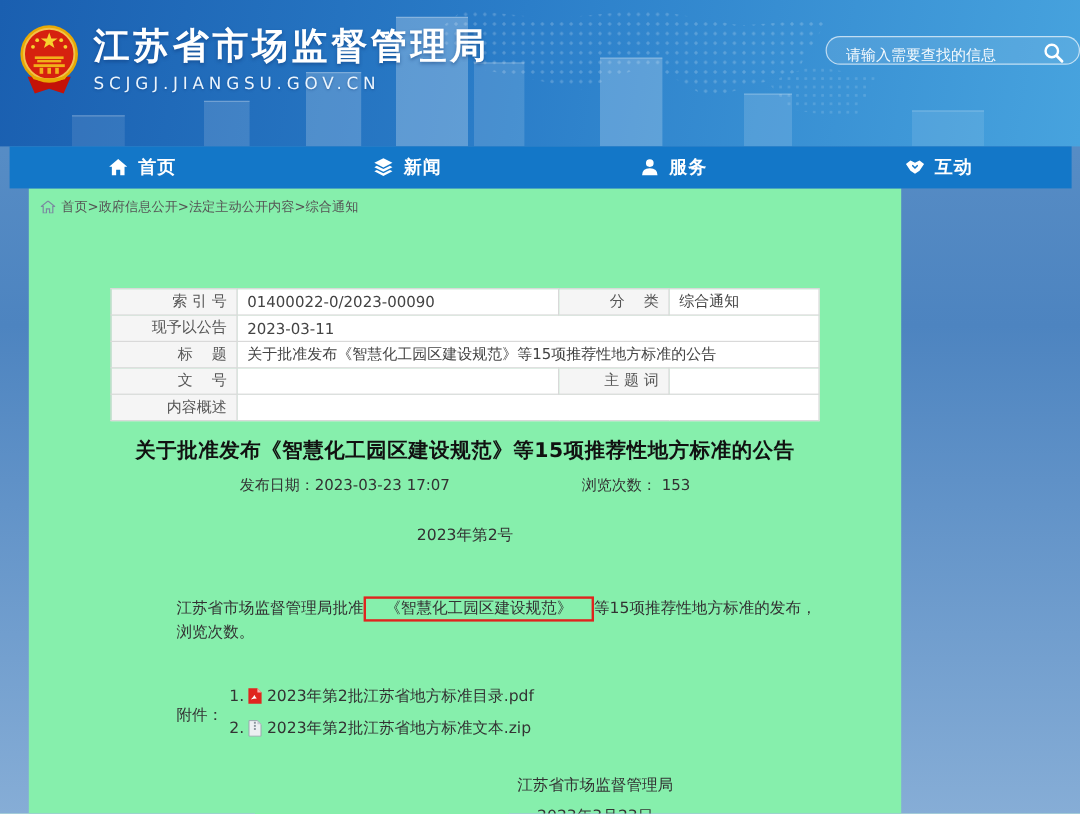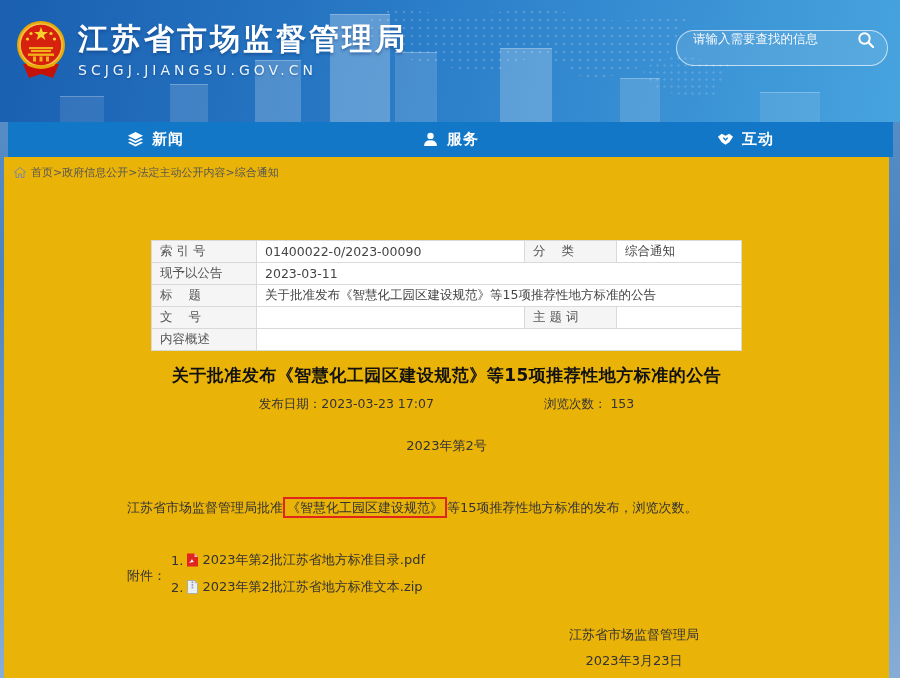--- a/index.html
+++ b/index.html
@@ -44,24 +44,24 @@
   .brand-text { display:flex; flex-direction:column; }
   .site-name {
     color:#fff; font-size:30px; font-weight:bold; letter-spacing:3px; line-height:38px;
     text-shadow:0 2px 3px rgba(10,50,110,0.45);
   }
   .site-domain {
     color:#eaf4fd; font-size:14px; font-weight:normal; letter-spacing:4px; margin-top:4px;
     text-shadow:0 1px 2px rgba(10,50,110,0.4);
   }
   .searchbox {
-    position:absolute; right:12px; top:30px; width:212px; height:36px; z-index:3;
+    position:absolute; right:0; top:30px; width:212px; height:24px; z-index:3;
     border:1px solid rgba(255,255,255,0.65); border-radius:18px;
     background:rgba(255,255,255,0.10);
-    display:flex; align-items:flex-start; padding:0 12px 0 16px;
+    display:flex; align-items:flex-end; padding:0 12px 0 16px;
   }
   .searchbox input {
     flex:1; background:transparent; border:none; outline:none;
     color:#fff; font-size:12.5px; font-family:inherit;
   }
   .searchbox input::placeholder { color:rgba(255,255,255,0.95); }
   .search-btn { width:18px; height:18px; cursor:pointer; flex:0 0 auto; }
 
   
   .nav {
@@ -69,53 +69,53 @@
     background:#1377c8; display:flex; z-index:2;
   }
   .nav-item {
     flex:1; display:flex; align-items:center; justify-content:center; gap:8px;
     color:#fff; font-size:15px; font-weight:bold; cursor:pointer; letter-spacing:1px;
   }
   .nav-item svg { width:17px; height:17px; }
 
   
   .main {
-    position:absolute; top:157px; left:4px; width:885px; height:521px;
-    background:#eab308;
+    position:absolute; top:157px; left:24px; width:727px; height:521px;
+    background:#86efac;
   }
   .breadcrumb {
     display:flex; align-items:center; gap:5px;
     padding:8px 10px 5px 10px; font-size:11px; color:#555;
   }
   .breadcrumb svg { width:12px; height:11px; }
   .crumb-text { cursor:pointer; }
 
   table.meta {
     border-collapse:collapse; margin:55px auto 0 auto; width:590px;
     font-size:12.5px; color:#444; table-layout:fixed;
   }
   table.meta td { border:1px solid #d9d9d9; height:22px; padding:1px 8px; background:#fff; }
-  table.meta td.lbl { background:#f5f5f5; text-align:left; color:#555; white-space:pre; }
+  table.meta td.lbl { background:#f5f5f5; text-align:right; color:#555; white-space:pre; }
   .c1 { width:105px; } .c2 { width:268px; } .c3 { width:92px; } .c4 { width:125px; }
 
   h1.art-title {
     margin-top:13px; text-align:center; font-size:17px; font-weight:bold; color:#111;
     letter-spacing:0.5px;
   }
   .meta-row {
     margin-top:9px; display:flex; justify-content:center; gap:110px;
     font-size:12.5px; color:#333;
   }
   .doc-number { margin-top:24px; text-align:center; font-size:13px; color:#333; }
 
   .body-para {
     margin:42px 60px 0 123px; font-size:13px; color:#333; line-height:20px;
   }
   .hl-red {
-    border:2px solid #e0241e; padding:0 2px; display:inline-block; line-height:17px;
+    border:2px solid #e0241e; padding:0 16px; display:inline-block; line-height:17px;
   }
 
   .attach { margin:33px 0 0 123px; display:flex; font-size:13px; color:#333; }
   .attach-label { width:44px; flex:0 0 auto;margin-top:16px; }
   .attach-list { display:flex; flex-direction:column; gap:9px; }
   .attach-item { display:flex; align-items:center; gap:2px; cursor:pointer; }
   .attach-item svg { width:13px; height:14px; margin:0 1px; }
 
   .signature { margin:26px 150px 0 auto; width:210px; text-align:center; font-size:13px; color:#333; }
   .sig-org { line-height:26px; }
@@ -166,20 +166,26 @@
     <div class="searchbox">
       <input type="text" placeholder="请输入需要查找的信息" style="">
       <svg class="search-btn" viewBox="0 0 18 18">
         <circle cx="7.5" cy="7.5" r="5.2" fill="none" stroke="#ffffff" stroke-width="2"></circle>
         <line x1="11.5" y1="11.5" x2="16" y2="16" stroke="#ffffff" stroke-width="2.4" stroke-linecap="round"></line>
       </svg>
     </div>
   </div>
 
   <div class="nav">
+    <div class="nav-item">
+      <svg viewBox="0 0 18 18">
+        <path d="M9 1.5 L17 8.5 L14.6 8.5 L14.6 16 L10.8 16 L10.8 11 L7.2 11 L7.2 16 L3.4 16 L3.4 8.5 L1 8.5 Z" fill="#fff"></path>
+      </svg>
+      <span>首页</span>
+    </div>
     <div class="nav-item">
       <svg viewBox="0 0 18 18">
         <polygon points="9,1 17,5 9,9 1,5" fill="#fff"></polygon>
         <polygon points="9,10.5 3.2,7.6 1,8.8 9,12.8 17,8.8 14.8,7.6" fill="#fff"></polygon>
         <polygon points="9,14.2 3.2,11.3 1,12.5 9,16.5 17,12.5 14.8,11.3" fill="#fff"></polygon>
       </svg>
       <span>新闻</span>
     </div>
     <div class="nav-item">
       <svg viewBox="0 0 18 18">

